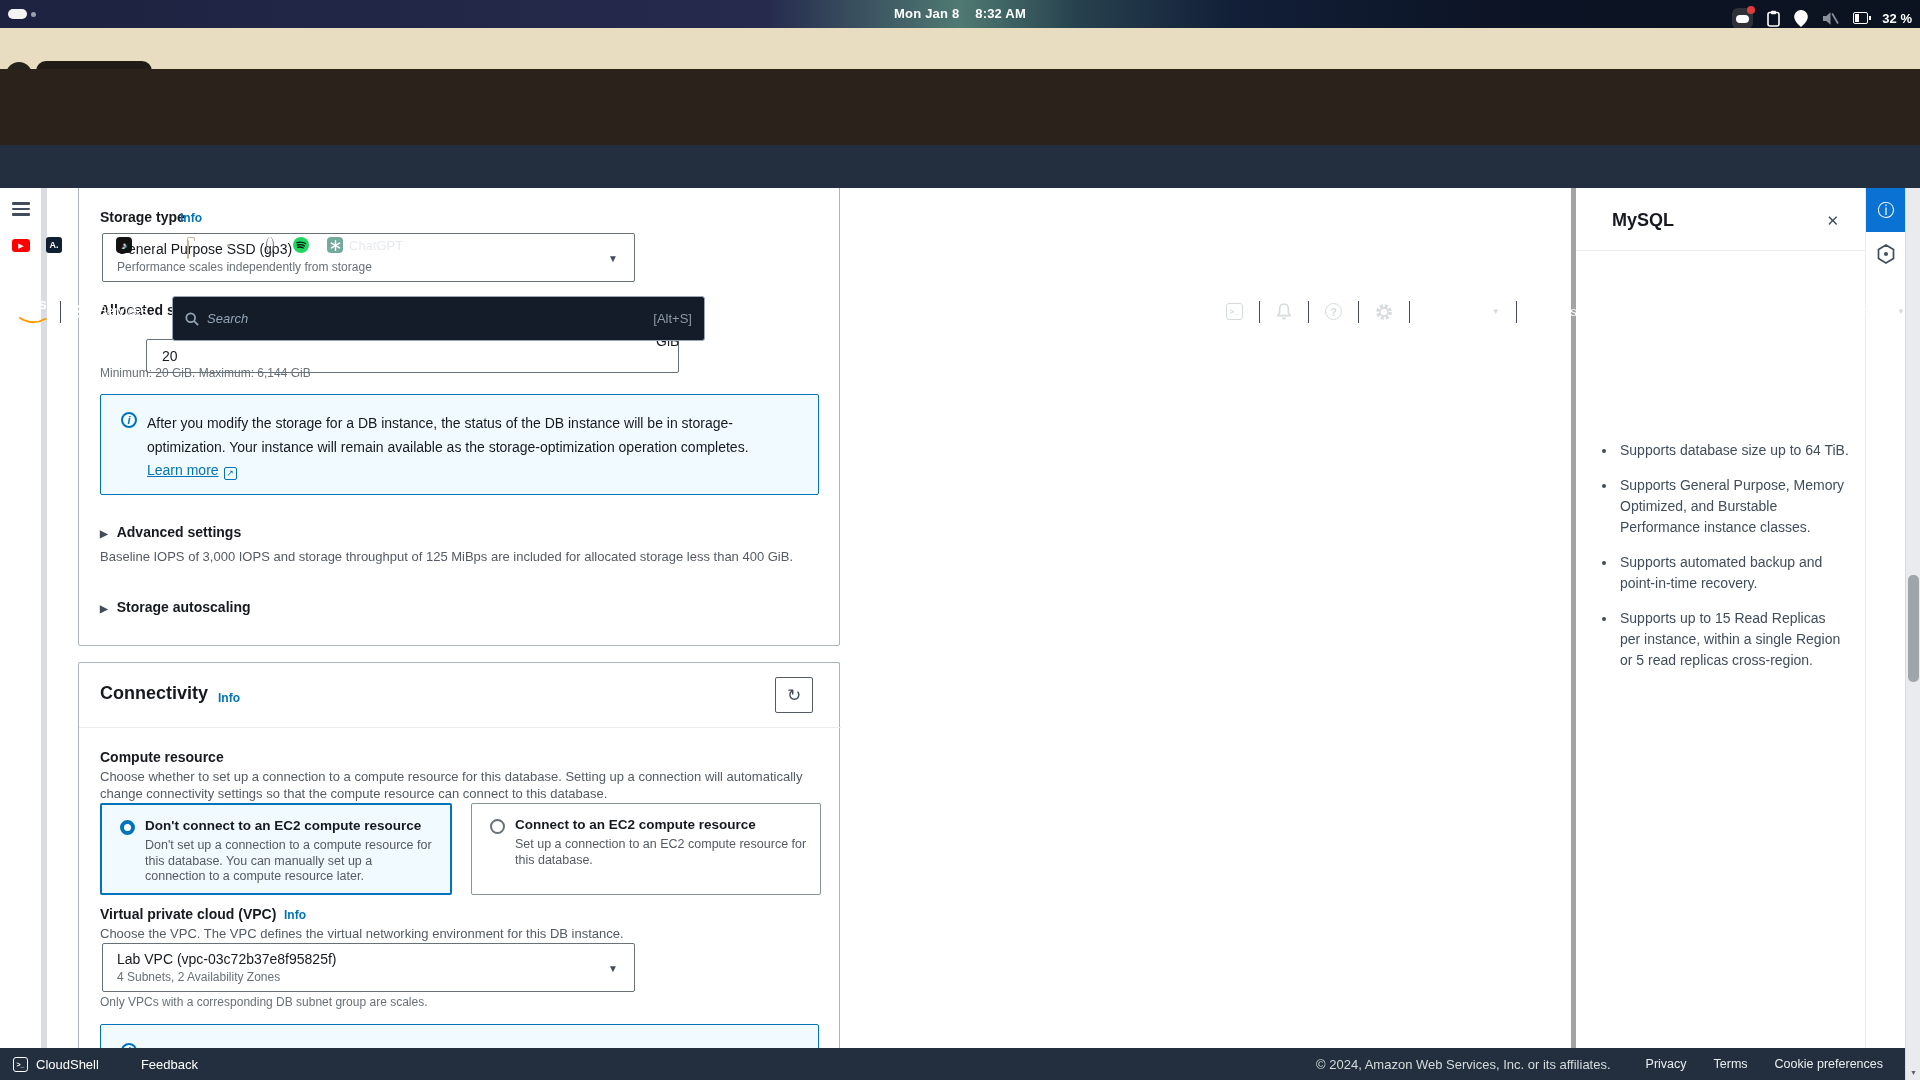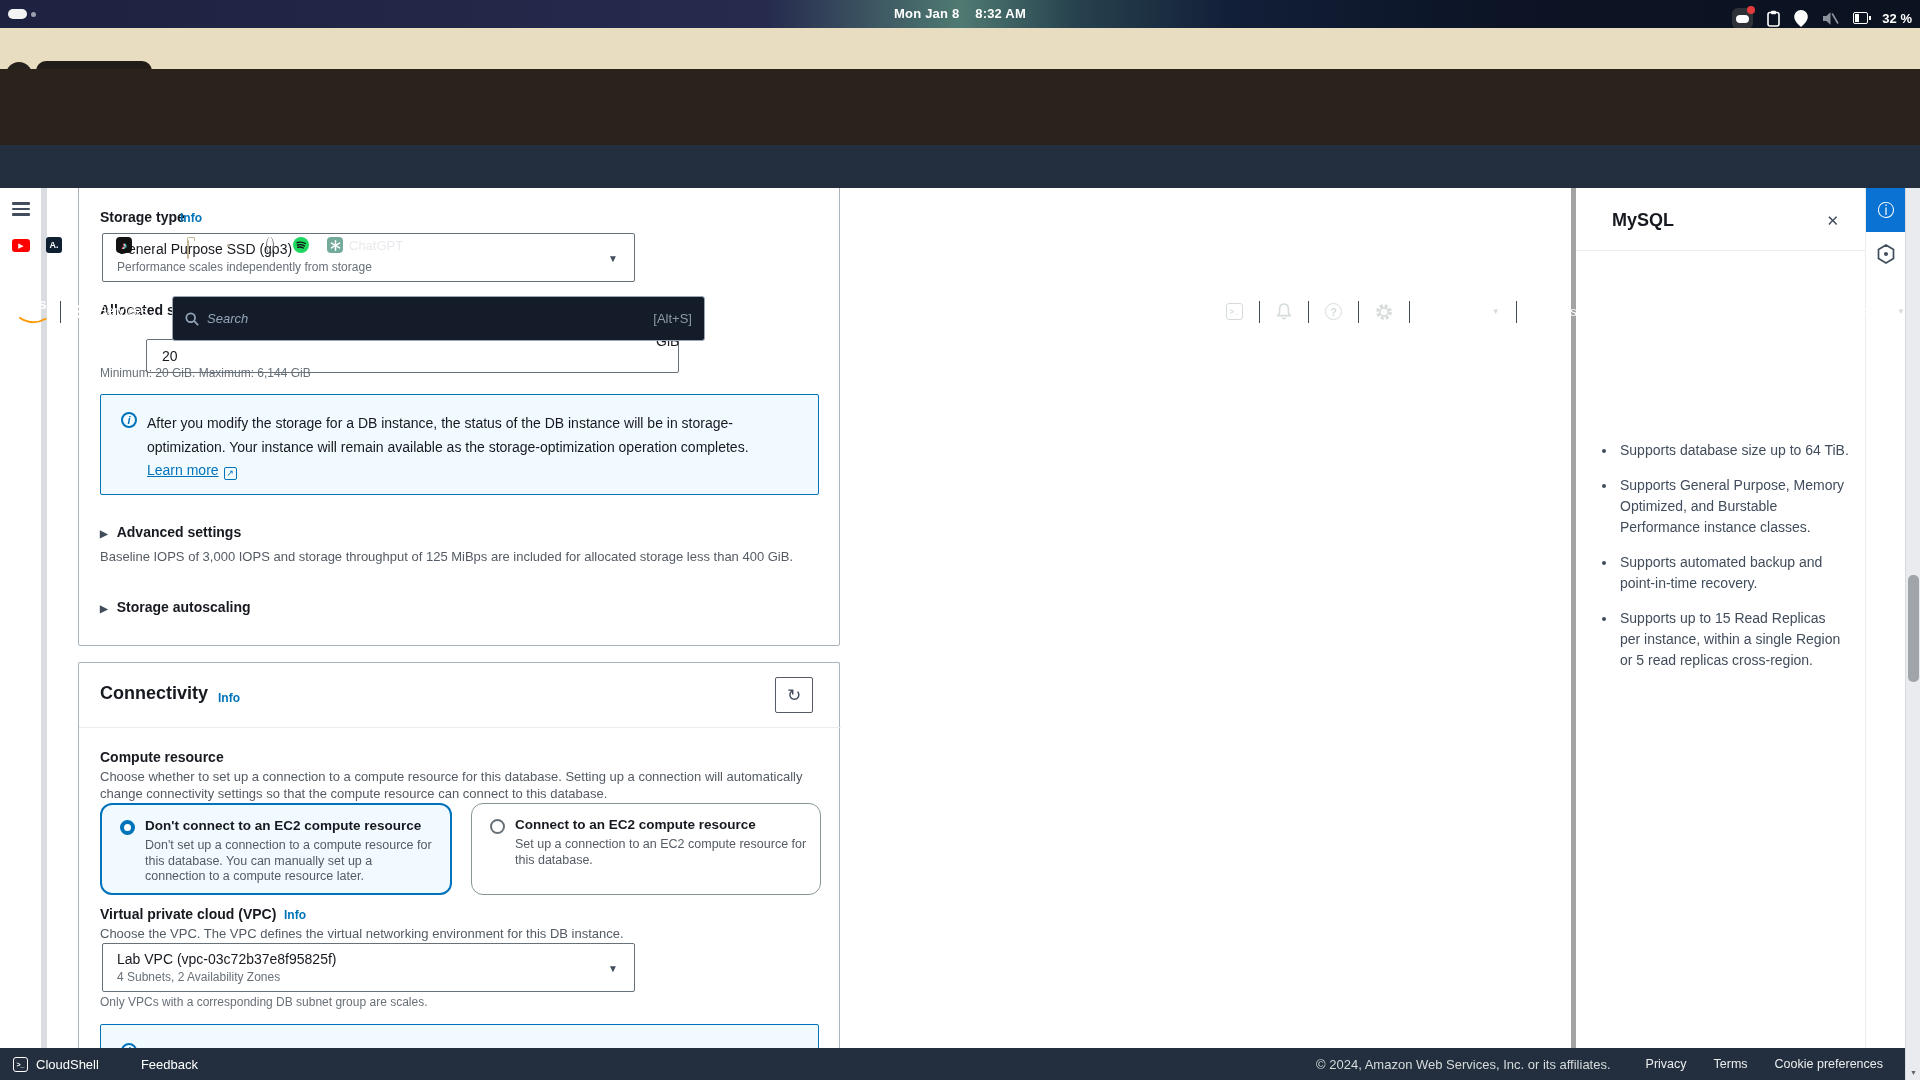--- a/index.html
+++ b/index.html
@@ -134,21 +134,21 @@
   .alert-text { font-size:14px; color:#16191f; line-height:24px; }
   .learn { font-size:14px; color:#0073bb; text-decoration:underline; }
   .ext-box { display:inline-flex; width:13px; height:13px; border:1.5px solid #0073bb; border-radius:2px;
     color:#0073bb; font-size:9px; align-items:center; justify-content:center; margin-left:5px; vertical-align:-1px; text-decoration:none; }
   .expander { font-size:14px; font-weight:bold; color:#16191f; }
   .expander .tri { font-size:10px; color:#414d5c; margin-right:9px; }
   .sec-title { font-size:18px; font-weight:bold; color:#16191f; }
   .desc { font-size:13px; color:#545b64; line-height:17px; }
   .refresh-btn { position:absolute; width:38px; height:36px; border:1px solid #545b64; border-radius:2px; background:#fff;
     color:#414d5c; font-size:17px; display:flex; align-items:center; justify-content:center; }
-  .radio-card { position:absolute; height:92px; border-radius:12px; padding:13px 14px 0 18px; }
+  .radio-card { position:absolute; height:92px; border-radius:2px; padding:13px 14px 0 18px; }
   .radio-card.sel { border:2px solid #0073bb; background:#f1faff; }
   .radio-card.unsel { border:1px solid #879596; background:#fff; }
   .radio { position:absolute; left:18px; top:15px; width:15px; height:15px; border-radius:50%; }
   .radio.on { border:4.5px solid #0073bb; background:#fff; }
   .radio.off { border:2px solid #687078; background:#fff; }
   .rc-title { margin-left:25px; font-size:13.5px; font-weight:bold; color:#16191f; }
   .rc-body { margin-left:25px; margin-top:5px; font-size:12.5px; color:#545b64; line-height:15.5px; }
 
   
   #helppanel { left:1571px; top:188px; width:294px; height:860px; background:#fff; border-left:5px solid #a3a3a3; z-index:2; }

